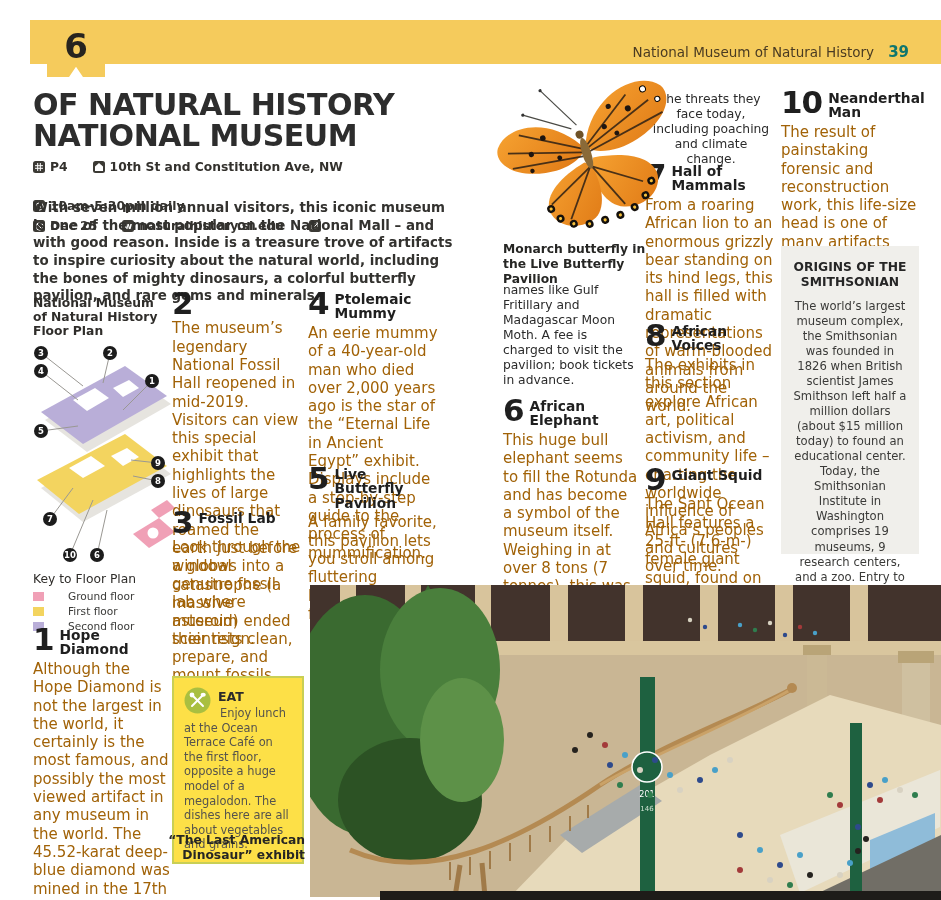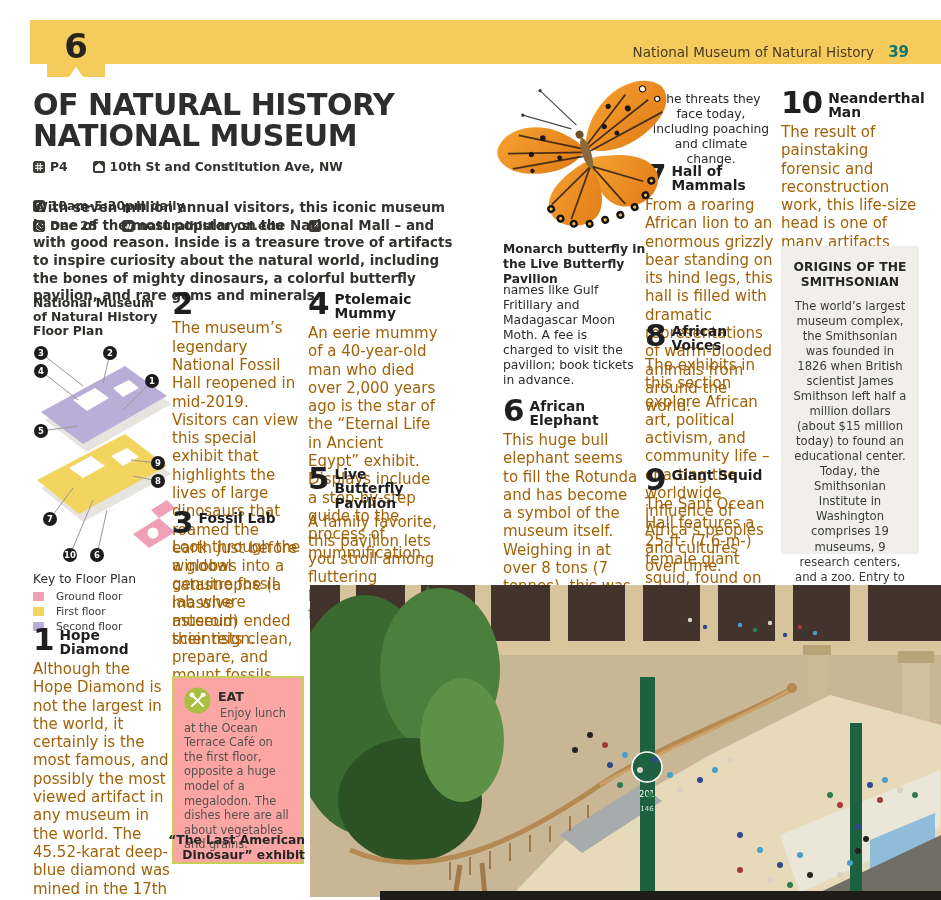--- a/index.html
+++ b/index.html
@@ -31,32 +31,32 @@
     color:#33322f;line-height:1.32;}
   
   .fp-title{position:absolute;left:33px;top:296px;width:130px;font-size:12.3px;font-weight:700;
     color:#2f2d2a;line-height:1.15;}
   .fp-wrap{position:absolute;left:33px;top:338px;width:142px;height:232px;}
   .fp-wrap svg{position:absolute;left:0;top:0;}
   .marker{position:absolute;width:14px;height:14px;border-radius:50%;background:#1c1c1c;color:#fff;
     font-size:8.5px;font-weight:700;display:flex;align-items:center;justify-content:center;}
   .fp-key{position:absolute;left:33px;top:572px;width:130px;}
   .fp-key-title{font-size:12.3px;font-weight:400;color:#2f2d2a;margin-bottom:4px;}
-  .key-row{display:flex;align-items:center;gap:12px;font-size:10.6px;color:#3a3a38;margin-bottom:3px;}
+  .key-row{display:flex;align-items:center;gap:24px;font-size:10.6px;color:#3a3a38;margin-bottom:3px;}
   .swatch{width:11px;height:9px;flex:none;}
   
   .sec{position:absolute;}
   .sec-head{display:flex;align-items:flex-start;margin-bottom:2px;}
   .sec-num{font-size:31px;font-weight:800;line-height:0.82;color:#1f1f1f;margin-right:6px;letter-spacing:-1px;}
   .sec-title{font-size:13.8px;font-weight:800;color:#1f1f1f;line-height:1.05;padding-top:1px;}
   .sec-body{font-size:15px;line-height:1.22;color:#a16207;margin-top:3px;}
   .overflow-par{position:absolute;font-size:12.3px;line-height:1.22;color:#2b2b2b;}
   
   .eat-box{position:absolute;left:172px;top:676px;width:132px;box-sizing:border-box;
-    border:2px solid #c9cf55;background:#fca5a5;padding:9px 10px 10px;}
+    border:2px solid #c9cf55;background:#fde047;padding:9px 10px 10px;}
   .eat-head{display:flex;align-items:flex-start;gap:7px;}
   .eat-icon{flex:none;}
   .eat-title{font-size:12.5px;font-weight:800;color:#2b2b2b;padding-top:2px;}
   .eat-body{font-size:11.4px;line-height:1.28;color:#55534d;margin-top:-12px;text-indent:36px;}
   .origins-box{position:absolute;left:781px;top:246px;width:138px;height:308px;box-sizing:border-box;
     background:#f0efeb;padding:14px 10px;text-align:center;}
   .origins-title{font-size:12.3px;font-weight:800;color:#262626;line-height:1.2;margin-bottom:9px;}
   .origins-body{font-size:11.6px;line-height:1.3;color:#3a3a38;}
   
   .cap{font-weight:700;font-size:12.3px;color:#262624;line-height:1.2;}

